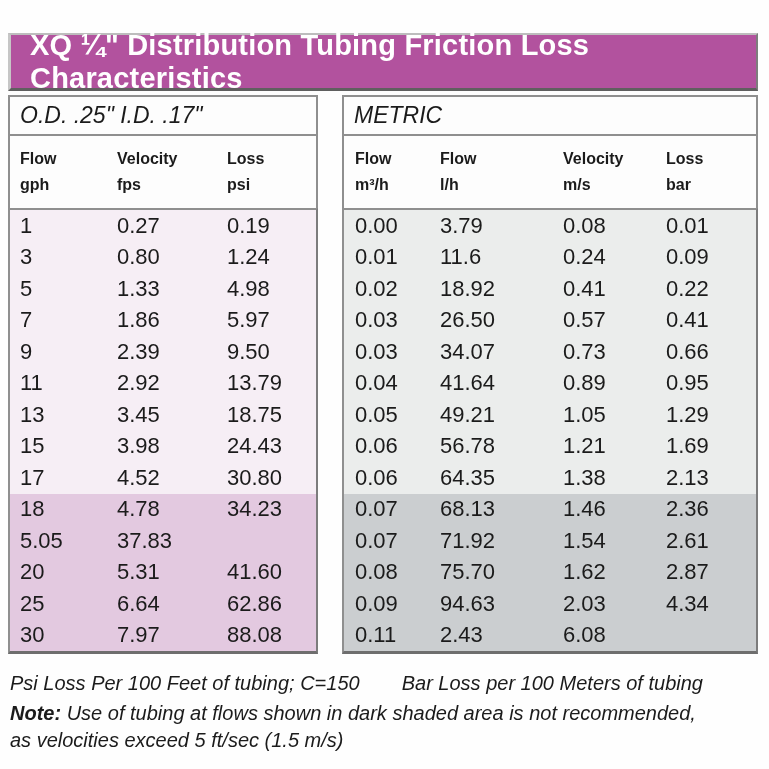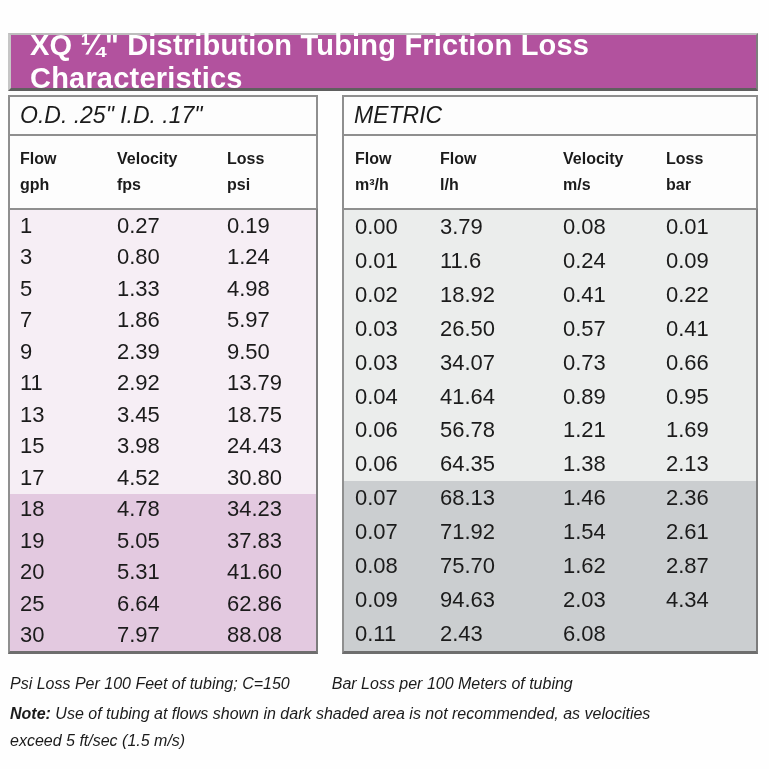--- a/index.html
+++ b/index.html
@@ -36,21 +36,21 @@
     border-bottom-width:3px;border-bottom-color:#6e6e6e;border-right-color:#7c7c7c;}
   .imperial .data-box{background:var(--imperial-row);}
   .metric .data-box{background:var(--metric-row);}
   .row{flex:1;align-items:center;font-size:22px;}
   .imperial .row.dark{background:var(--imperial-row-warning);}
   .metric .row.dark{background:var(--metric-row-warning);}
 
   .grid-imp{display:grid;grid-template-columns:97px 110px 1fr;padding-left:10px;}
   .grid-met{display:grid;grid-template-columns:85px 123px 103px 1fr;padding-left:11px;}
 
-  .footnotes{margin:16px 10px 8px 10px;font-style:italic;font-size:16px;line-height:27px;}
+  .footnotes{margin:16px 10px 8px 10px;font-style:italic;font-size:20px;line-height:27px;}
   .foot-line1{display:flex;gap:42px;}
   .note{margin-top:3px;width:690px;}
   .note b{font-style:italic;}
 </style>
 </head>
 <body>
 
 <div class="page">
 
   <div class="banner">
@@ -122,21 +122,20 @@
             <span class="cell">17</span>
             <span class="cell">4.52</span>
             <span class="cell">30.80</span>
           </div>
           <div class="row grid-imp dark">
             <span class="cell">18</span>
             <span class="cell">4.78</span>
             <span class="cell">34.23</span>
           </div>
           <div class="row grid-imp dark">
-            <span class="cell">19</span>
             <span class="cell">5.05</span>
             <span class="cell">37.83</span>
           </div>
           <div class="row grid-imp dark">
             <span class="cell">20</span>
             <span class="cell">5.31</span>
             <span class="cell">41.60</span>
           </div>
           <div class="row grid-imp dark">
             <span class="cell">25</span>
@@ -204,20 +203,26 @@
             <span class="cell">0.73</span>
             <span class="cell">0.66</span>
           </div>
           <div class="row grid-met">
             <span class="cell">0.04</span>
             <span class="cell">41.64</span>
             <span class="cell">0.89</span>
             <span class="cell">0.95</span>
           </div>
           <div class="row grid-met">
+            <span class="cell">0.05</span>
+            <span class="cell">49.21</span>
+            <span class="cell">1.05</span>
+            <span class="cell">1.29</span>
+          </div>
+          <div class="row grid-met">
             <span class="cell">0.06</span>
             <span class="cell">56.78</span>
             <span class="cell">1.21</span>
             <span class="cell">1.69</span>
           </div>
           <div class="row grid-met">
             <span class="cell">0.06</span>
             <span class="cell">64.35</span>
             <span class="cell">1.38</span>
             <span class="cell">2.13</span>

